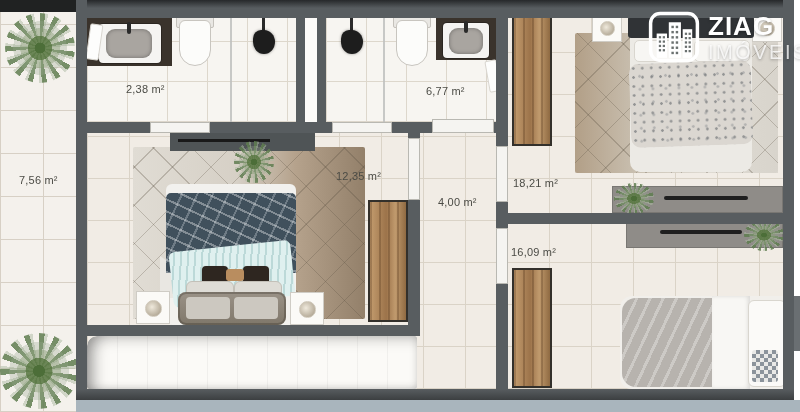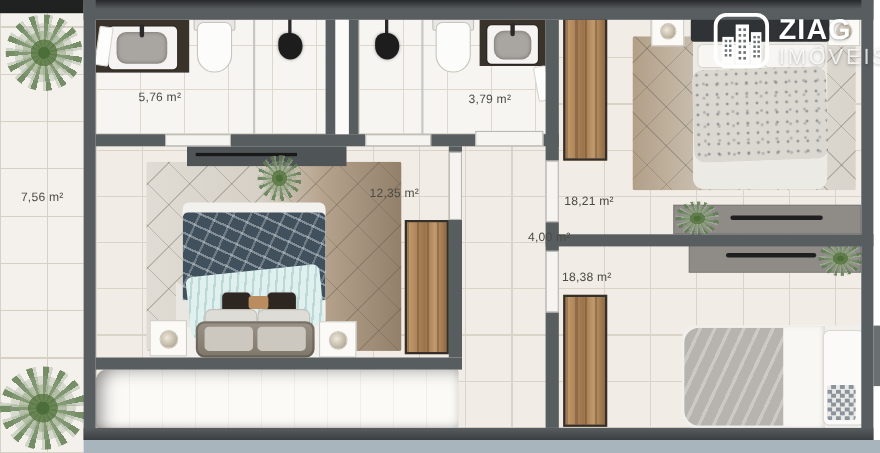--- a/index.html
+++ b/index.html
@@ -50,21 +50,21 @@
   .door-master{left:408px;top:138px;width:12px;height:62px;}
   .door-bed2{left:496px;top:146px;width:12px;height:56px;}
   .door-bed3{left:496px;top:228px;width:12px;height:56px;}
 
   
   .room-label{z-index:7;font-size:11px;color:#4b4b45;letter-spacing:.2px;white-space:nowrap;}
   .lbl-balcony{left:19px;top:174px;}
   .lbl-bath1{left:126px;top:83px;}
   .lbl-bath2{left:426px;top:85px;}
   .lbl-master{left:336px;top:170px;text-align:right;}
-  .lbl-hall{left:438px;top:210px;margin-left:42px;}
+  .lbl-hall{left:438px;top:196px;}
   .lbl-bed2{left:513px;top:177px;}
   .lbl-bed3{left:511px;top:246px;}
 
   
   .plant{border-radius:50%;z-index:3;
     background:
       radial-gradient(closest-side,#4c6e38 0 15%,rgba(92,122,70,.9) 16% 34%,rgba(140,160,125,.6) 35% 56%,rgba(150,165,140,.3) 57% 76%,transparent 77%),
       repeating-conic-gradient(rgba(95,125,80,.85) 0 9deg,rgba(172,186,162,.5) 9deg 14deg,transparent 14deg 24deg);}
   .plant-balcony-top{left:5px;top:13px;width:70px;height:70px;}
   .plant-balcony-bottom{left:0px;top:333px;width:78px;height:76px;}
@@ -309,26 +309,26 @@
   <div class="abs door door-bath1"></div>
   <div class="abs door door-bath2"></div>
   <div class="abs door door-corridor"></div>
   <div class="abs door door-master"></div>
   <div class="abs door door-bed2"></div>
   <div class="abs door door-bed3"></div>
 
   <div class="abs bottom-bar"></div>
 
   <div class="abs room-label lbl-balcony">7,56 m²</div>
-  <div class="abs room-label lbl-bath1">5,76 m²</div>
-  <div class="abs room-label lbl-bath2">3,79 m²</div>
+  <div class="abs room-label lbl-bath1">2,38 m²</div>
+  <div class="abs room-label lbl-bath2">6,77 m²</div>
   <div class="abs room-label lbl-master">12,35 m²</div>
   <div class="abs room-label lbl-hall">4,00 m²</div>
   <div class="abs room-label lbl-bed2">18,21 m²</div>
-  <div class="abs room-label lbl-bed3">18,38 m²</div>
+  <div class="abs room-label lbl-bed3">16,09 m²</div>
 
   <div class="abs logo">
     <svg class="logo-badge" viewBox="0 0 60 60">
       <rect x="3" y="3" width="54" height="54" rx="11" fill="none" stroke="#ffffff" stroke-width="4"></rect>
       <rect x="10" y="26" width="12" height="28" fill="#ffffff"></rect>
       <rect x="24" y="13" width="14" height="41" fill="#ffffff"></rect>
       <rect x="40" y="21" width="11" height="33" fill="#ffffff"></rect>
       <g fill="#6b7170">
         <rect x="12.5" y="29" width="2.6" height="2.6"></rect>
           <rect x="17" y="29" width="2.6" height="2.6"></rect>

